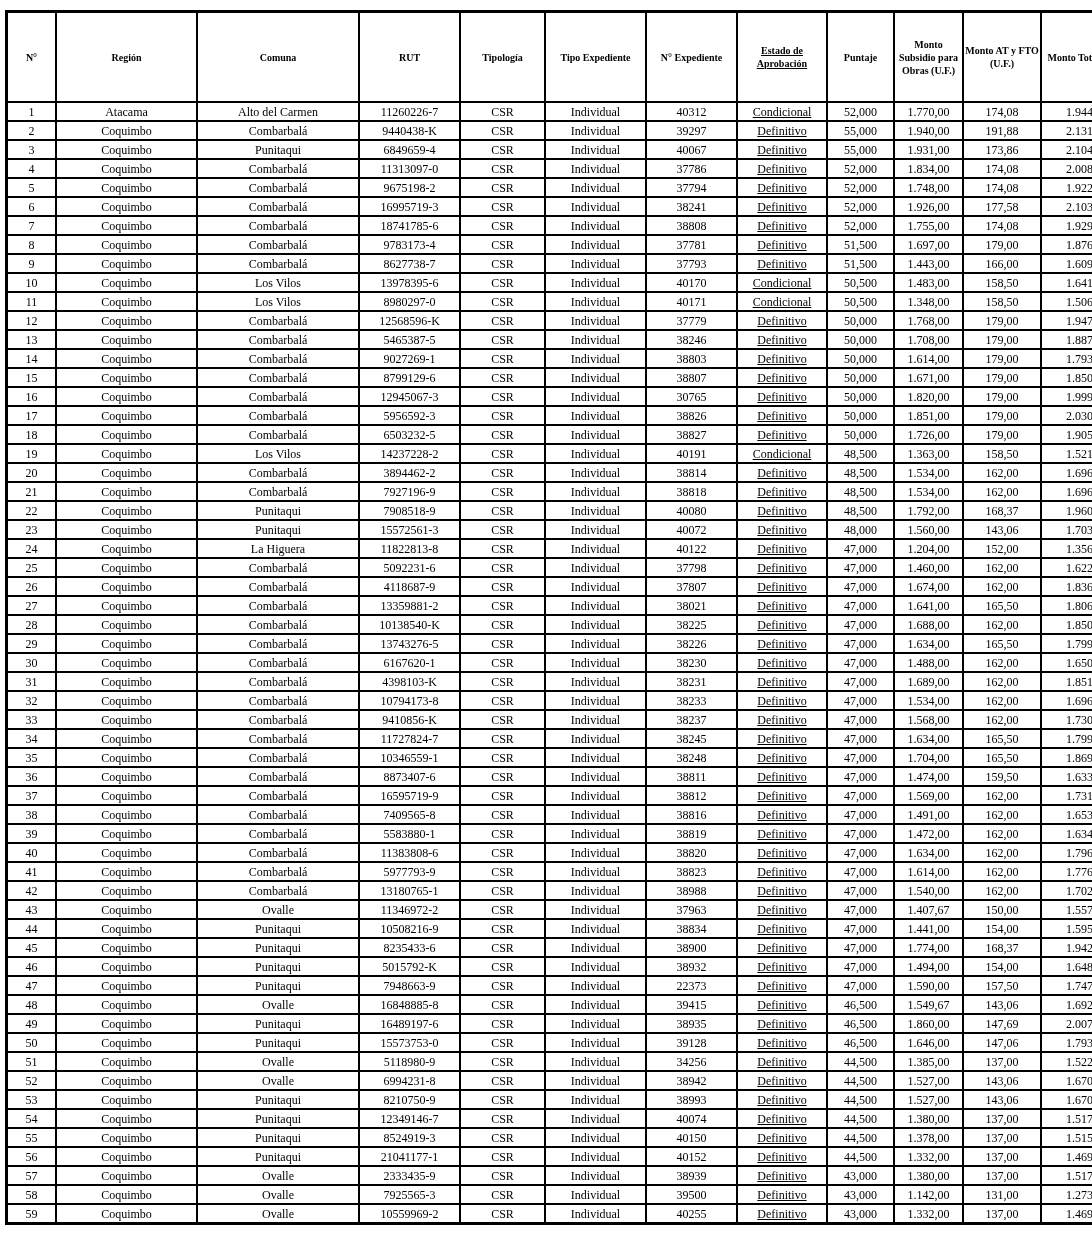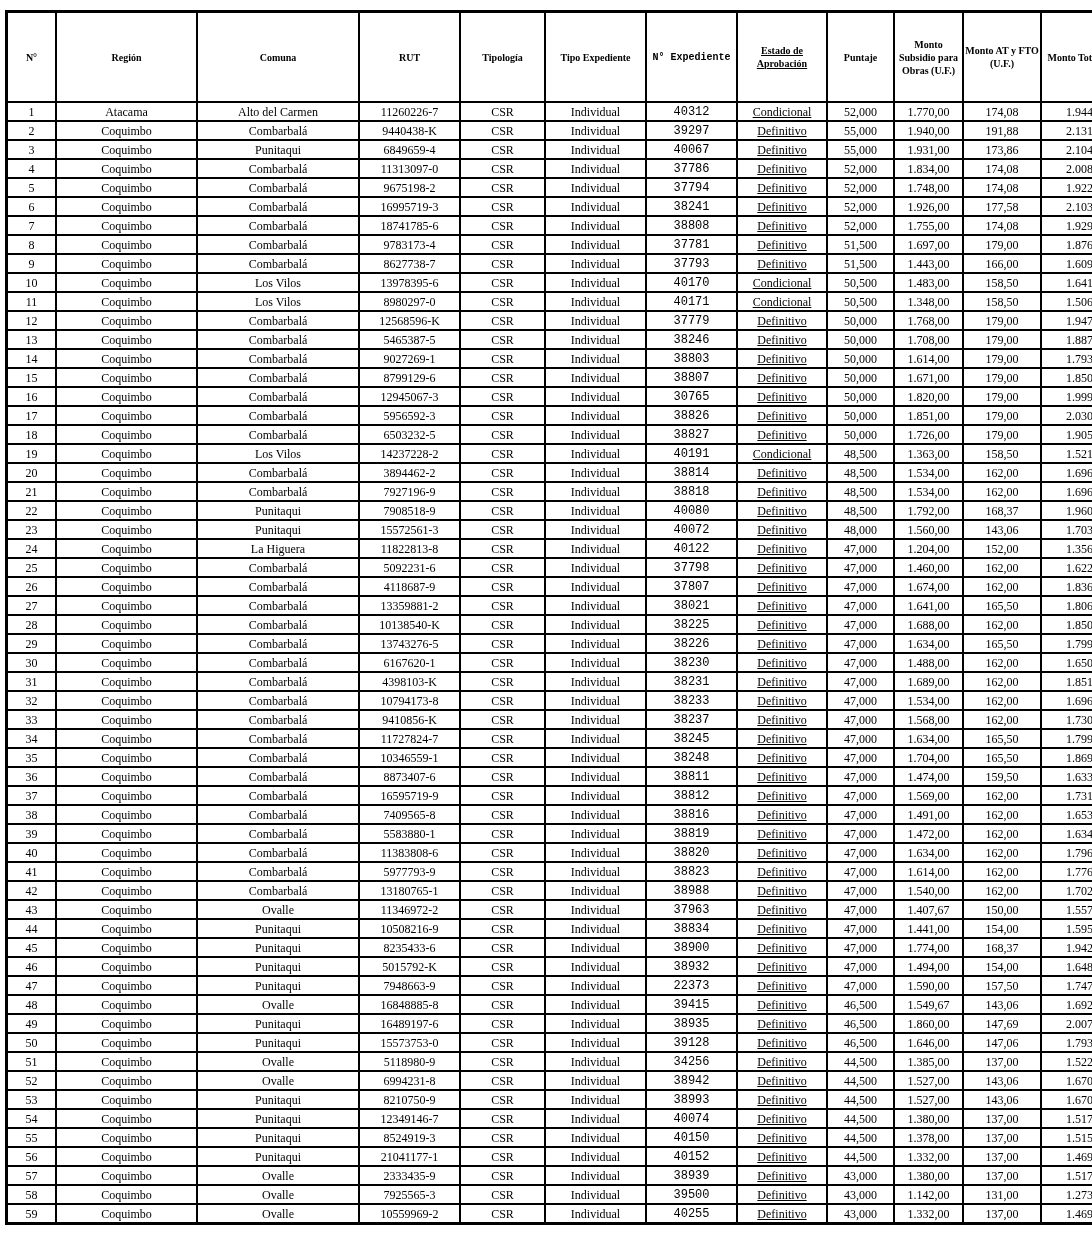--- a/index.html
+++ b/index.html
@@ -43,21 +43,21 @@
     padding: 0 2px;
     white-space: nowrap;
   }
   
   .c0  { width: 45px;  }
   .c1  { width: 137px; font-family: Liberation Serif, serif; }
   .c2  { width: 158px; }
   .c3  { width: 97px;  }
   .c4  { width: 81px;  }
   .c5  { width: 97px;  }
-  .c6  { width: 87px; font-family: Liberation Mono, monospace;  }
+  .c6  { width: 87px;  }
   .c7  { width: 86px; text-decoration: underline;  }
   .c8  { width: 63px;  }
   .c9  { width: 65px;  }
   .c10 { width: 74px;  }
   .c11 { width: 88px;  }
 </style>
 </head>
 <body>
 
 <div class="page">

